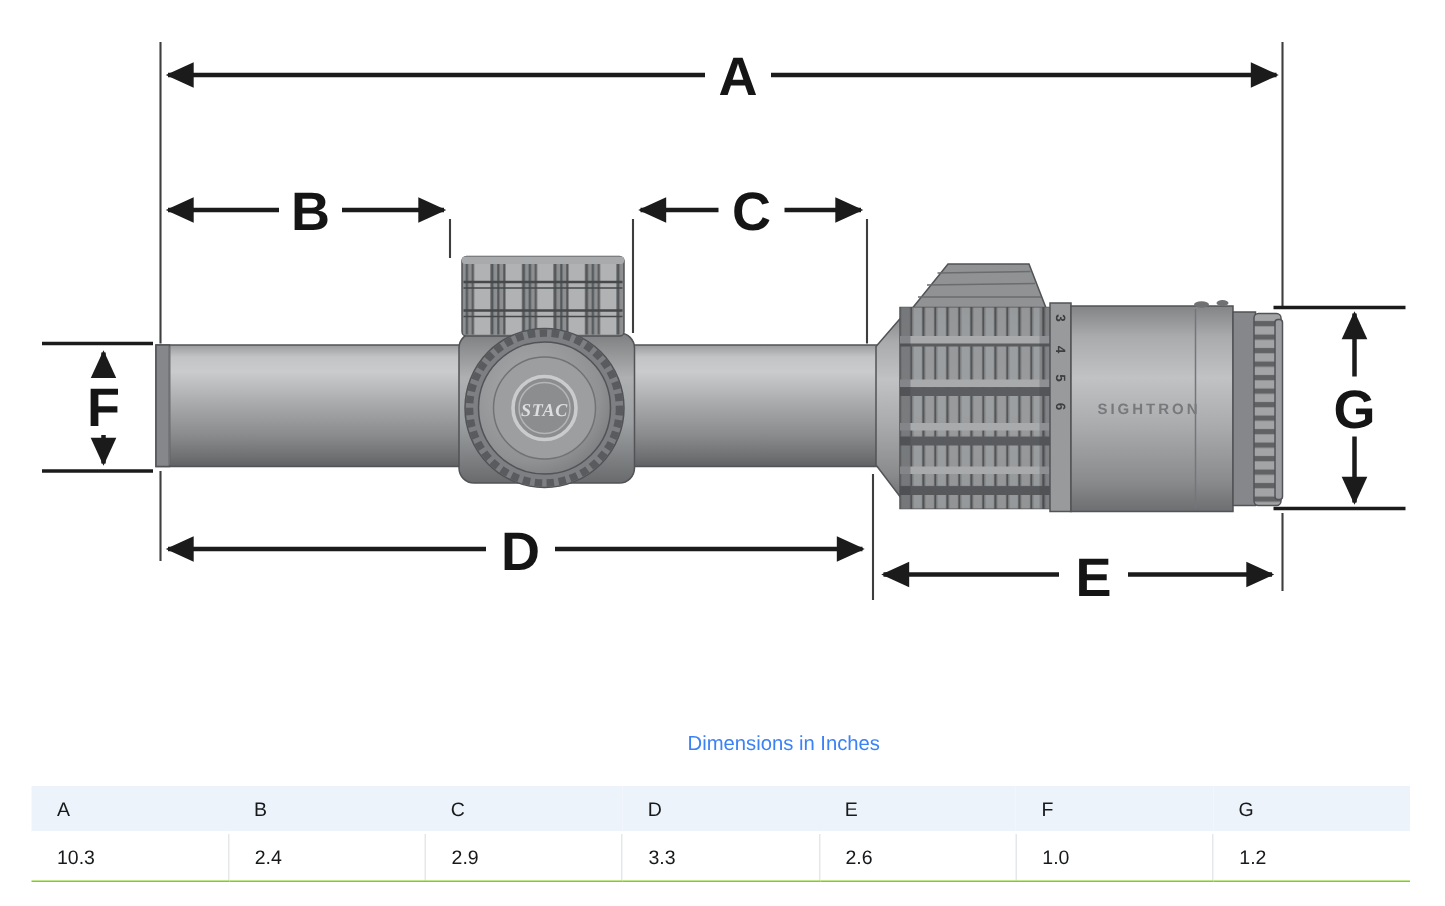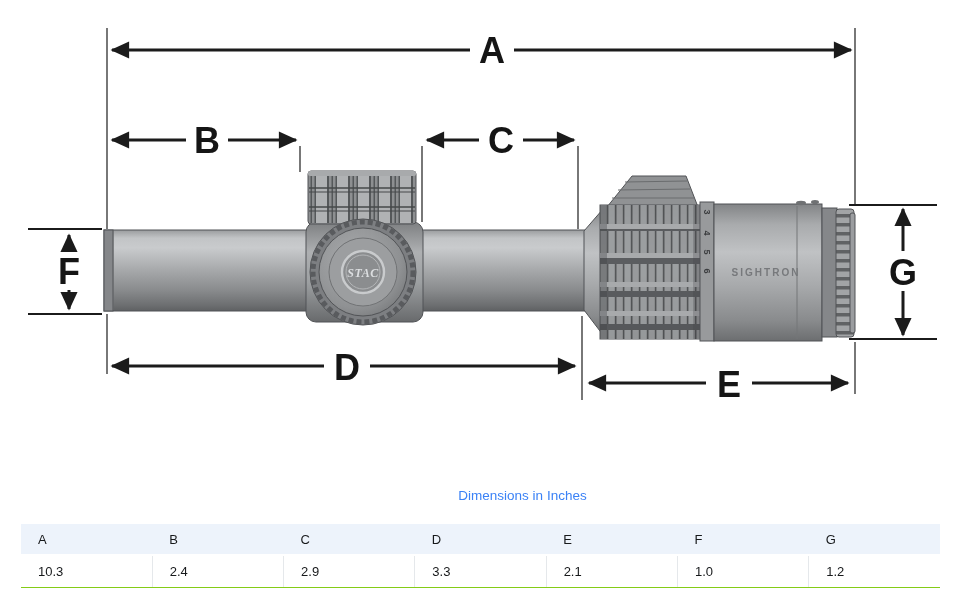--- a/index.html
+++ b/index.html
@@ -239,20 +239,20 @@
         <th>F</th>
         <th>G</th>
       </tr>
     </thead>
     <tbody>
       <tr>
         <td>10.3</td>
         <td>2.4</td>
         <td>2.9</td>
         <td>3.3</td>
-        <td>2.1</td>
+        <td>2.6</td>
         <td>1.0</td>
         <td>1.2</td>
       </tr>
     </tbody>
   </table>
 
 </div>
 
 </body></html>

